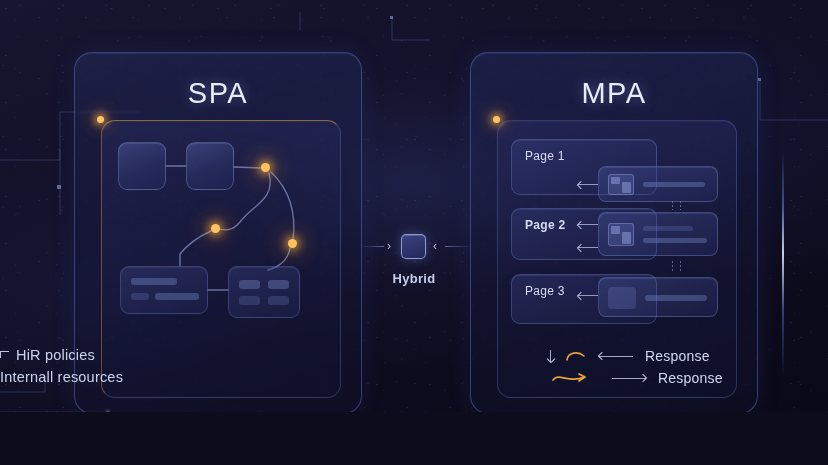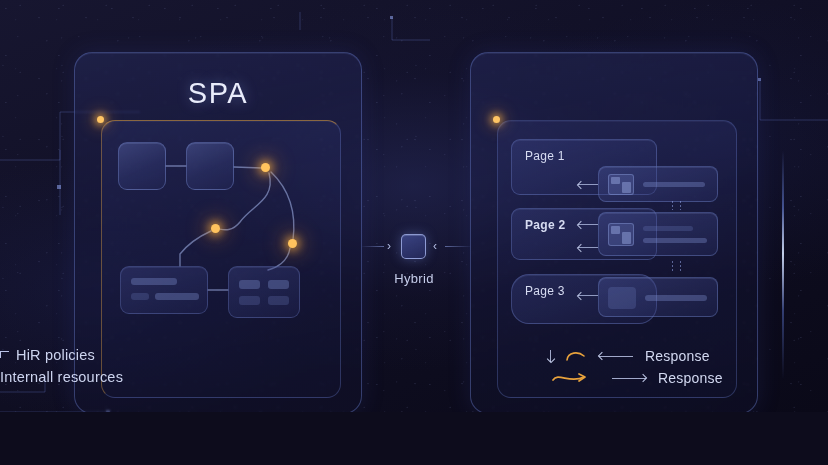--- a/index.html
+++ b/index.html
@@ -350,24 +350,25 @@
   </div>
   <div class="spa-caption" style="top:369px;">
     <span>Internall resources</span>
   </div>
 
   <div class="hub-line" style="left:362px; top:246px; width:22px;"></div>
   <div class="hub-caret" style="left:387px; top:240px;">›</div>
   <div class="hub-box" style="left:401px; top:234px;"></div>
   <div class="hub-caret" style="left:433px; top:240px;">‹</div>
   <div class="hub-line" style="left:445px; top:246px; width:26px; transform:scaleX(-1);"></div>
-  <div class="hub-label" style="left:369px; top:271px;">Hybrid</div>
+  <div class="hub-label" style="left:369px; top:271px;font-weight:bold;">Hybrid</div>
 
   <div class="panel" style="left:470px; top:52px; width:288px; height:362px;">
     <div class="panel-bottom-glow"></div>
+    <div class="panel-title">MPA</div>
   </div>
 
   <div class="inner-panel" style="left:497px; top:120px; width:240px; height:278px;"></div>
   <div class="corner-dot" style="left:493px; top:116px;"></div>
 
   <div class="page-card" style="left:511px; top:139px; width:146px; height:56px;">
     <div class="page-label">Page 1</div>
   </div>
   <div class="arrow-left" style="left:578px; top:184px; width:20px;"></div>
   <div class="content-card" style="left:598px; top:166px; width:120px; height:36px;">
@@ -385,21 +386,21 @@
   <div class="arrow-left" style="left:578px; top:247px; width:20px;"></div>
   <div class="content-card" style="left:598px; top:212px; width:120px; height:44px;">
     <div class="thumb" style="left:9px; top:10px; width:26px; height:23px;">
       <div class="thumb-b" style="left:2px; top:2px; width:9px; height:8px;"></div>
       <div class="thumb-b" style="left:13px; top:8px; width:9px; height:12px;"></div>
     </div>
     <div class="skel dim" style="left:44px; top:13px; width:50px; height:5px;"></div>
     <div class="skel" style="left:44px; top:25px; width:64px; height:5px;"></div>
   </div>
 
-  <div class="page-card" style="left:511px; top:274px; width:146px; height:50px;border-radius:18px;">
+  <div class="page-card" style="left:511px; top:274px; width:146px; height:50px;">
     <div class="page-label">Page 3</div>
   </div>
   <div class="arrow-left" style="left:578px; top:295px; width:20px;"></div>
   <div class="content-card" style="left:598px; top:277px; width:120px; height:40px;">
     <div class="skel dim" style="left:9px; top:9px; width:28px; height:22px; border-radius:4px;"></div>
     <div class="skel" style="left:46px; top:17px; width:62px; height:6px;"></div>
   </div>
 
   <div class="dotted-conn" style="left:672px; top:201px; height:9px;"></div>
   <div class="dotted-conn" style="left:680px; top:201px; height:9px;"></div>

